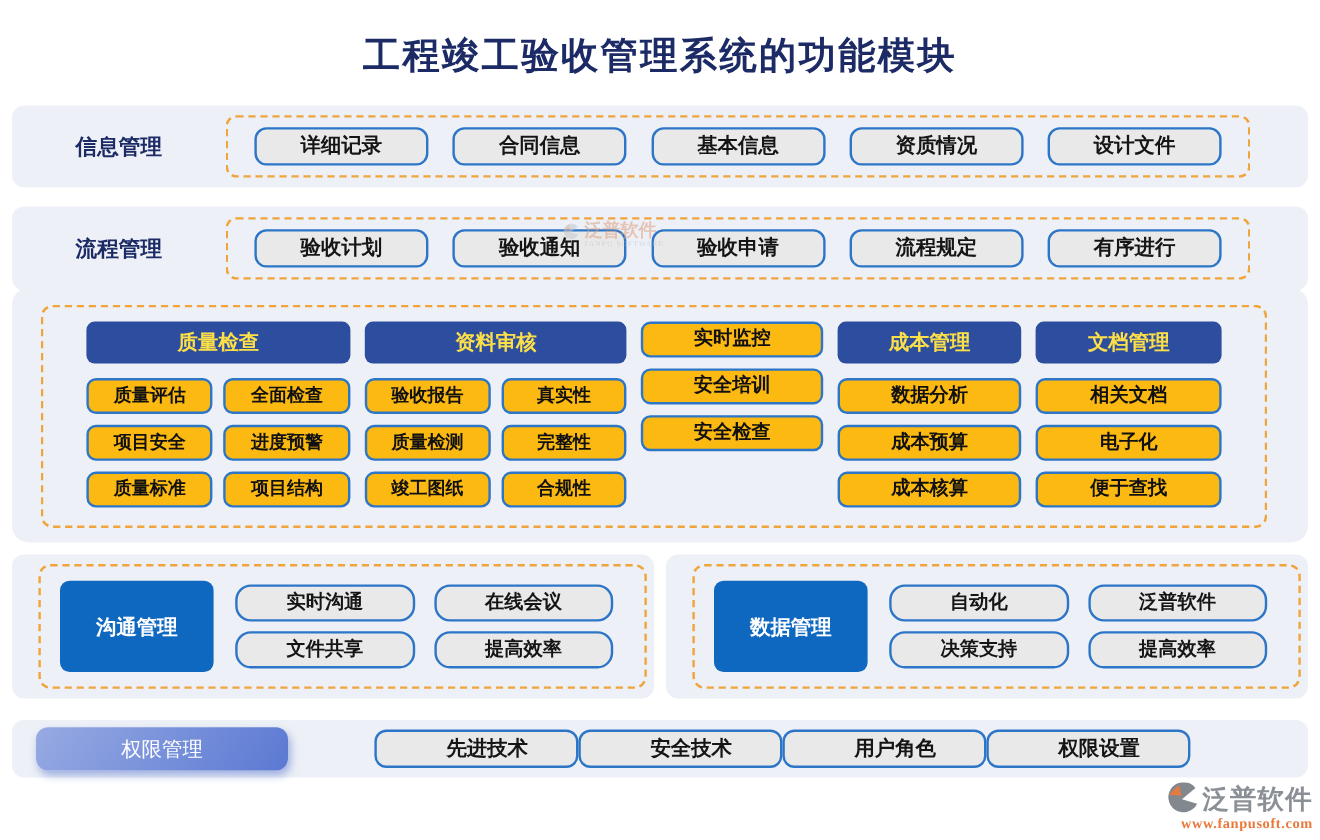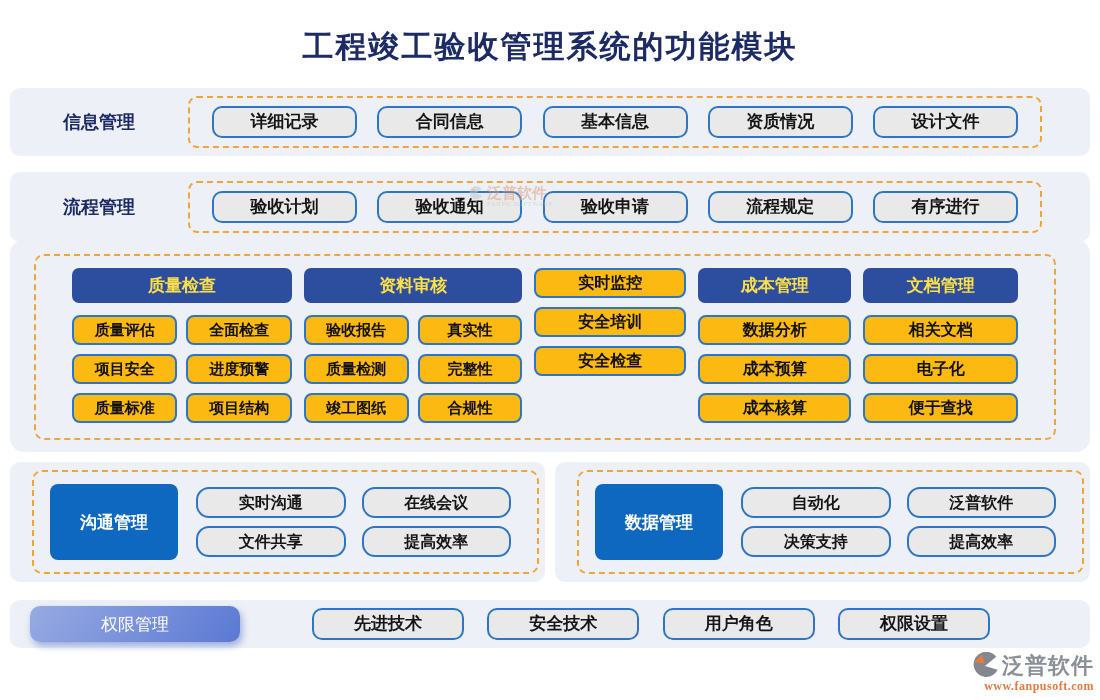--- a/index.html
+++ b/index.html
@@ -53,21 +53,21 @@
 
   
   .fband{position:absolute;top:600px;left:10px;width:1080px;height:48px;background:#edf0f6;
          border-radius:10px;display:flex;align-items:center;}
   .perm-pill{margin-left:20px;flex:0 0 210px;height:36px;border-radius:10px;
          background:linear-gradient(125deg,#9cafе6 0%,#97aae2 0%,#5b79d3 100%);
          background:linear-gradient(125deg,#97aae2,#5b79d3);
          color:#ffffff;font-size:17px;font-weight:normal;display:flex;align-items:center;
          justify-content:center;box-shadow:2px 4px 7px rgba(90,118,205,.55);cursor:pointer;}
   .fbtns{flex:1;display:flex;justify-content:space-between;margin:0 100px 0 72px;}
-  .fchip{width:148px;}
+  .fchip{width:148px;padding-left:18px;}
 
   
   .wmark{position:absolute;left:468px;top:186px;display:flex;gap:4px;align-items:flex-start;
          opacity:.55;pointer-events:none;}
   .wmark-main{font-size:15px;font-weight:bold;color:#dba183;line-height:15px;}
   .wmark-sub{font-size:6px;color:#b9c0ca;letter-spacing:1px;}
 
   
   .logo{position:absolute;right:6px;bottom:6px;display:flex;flex-direction:column;align-items:flex-end;}
   .logo-top{display:flex;align-items:center;gap:3px;}

